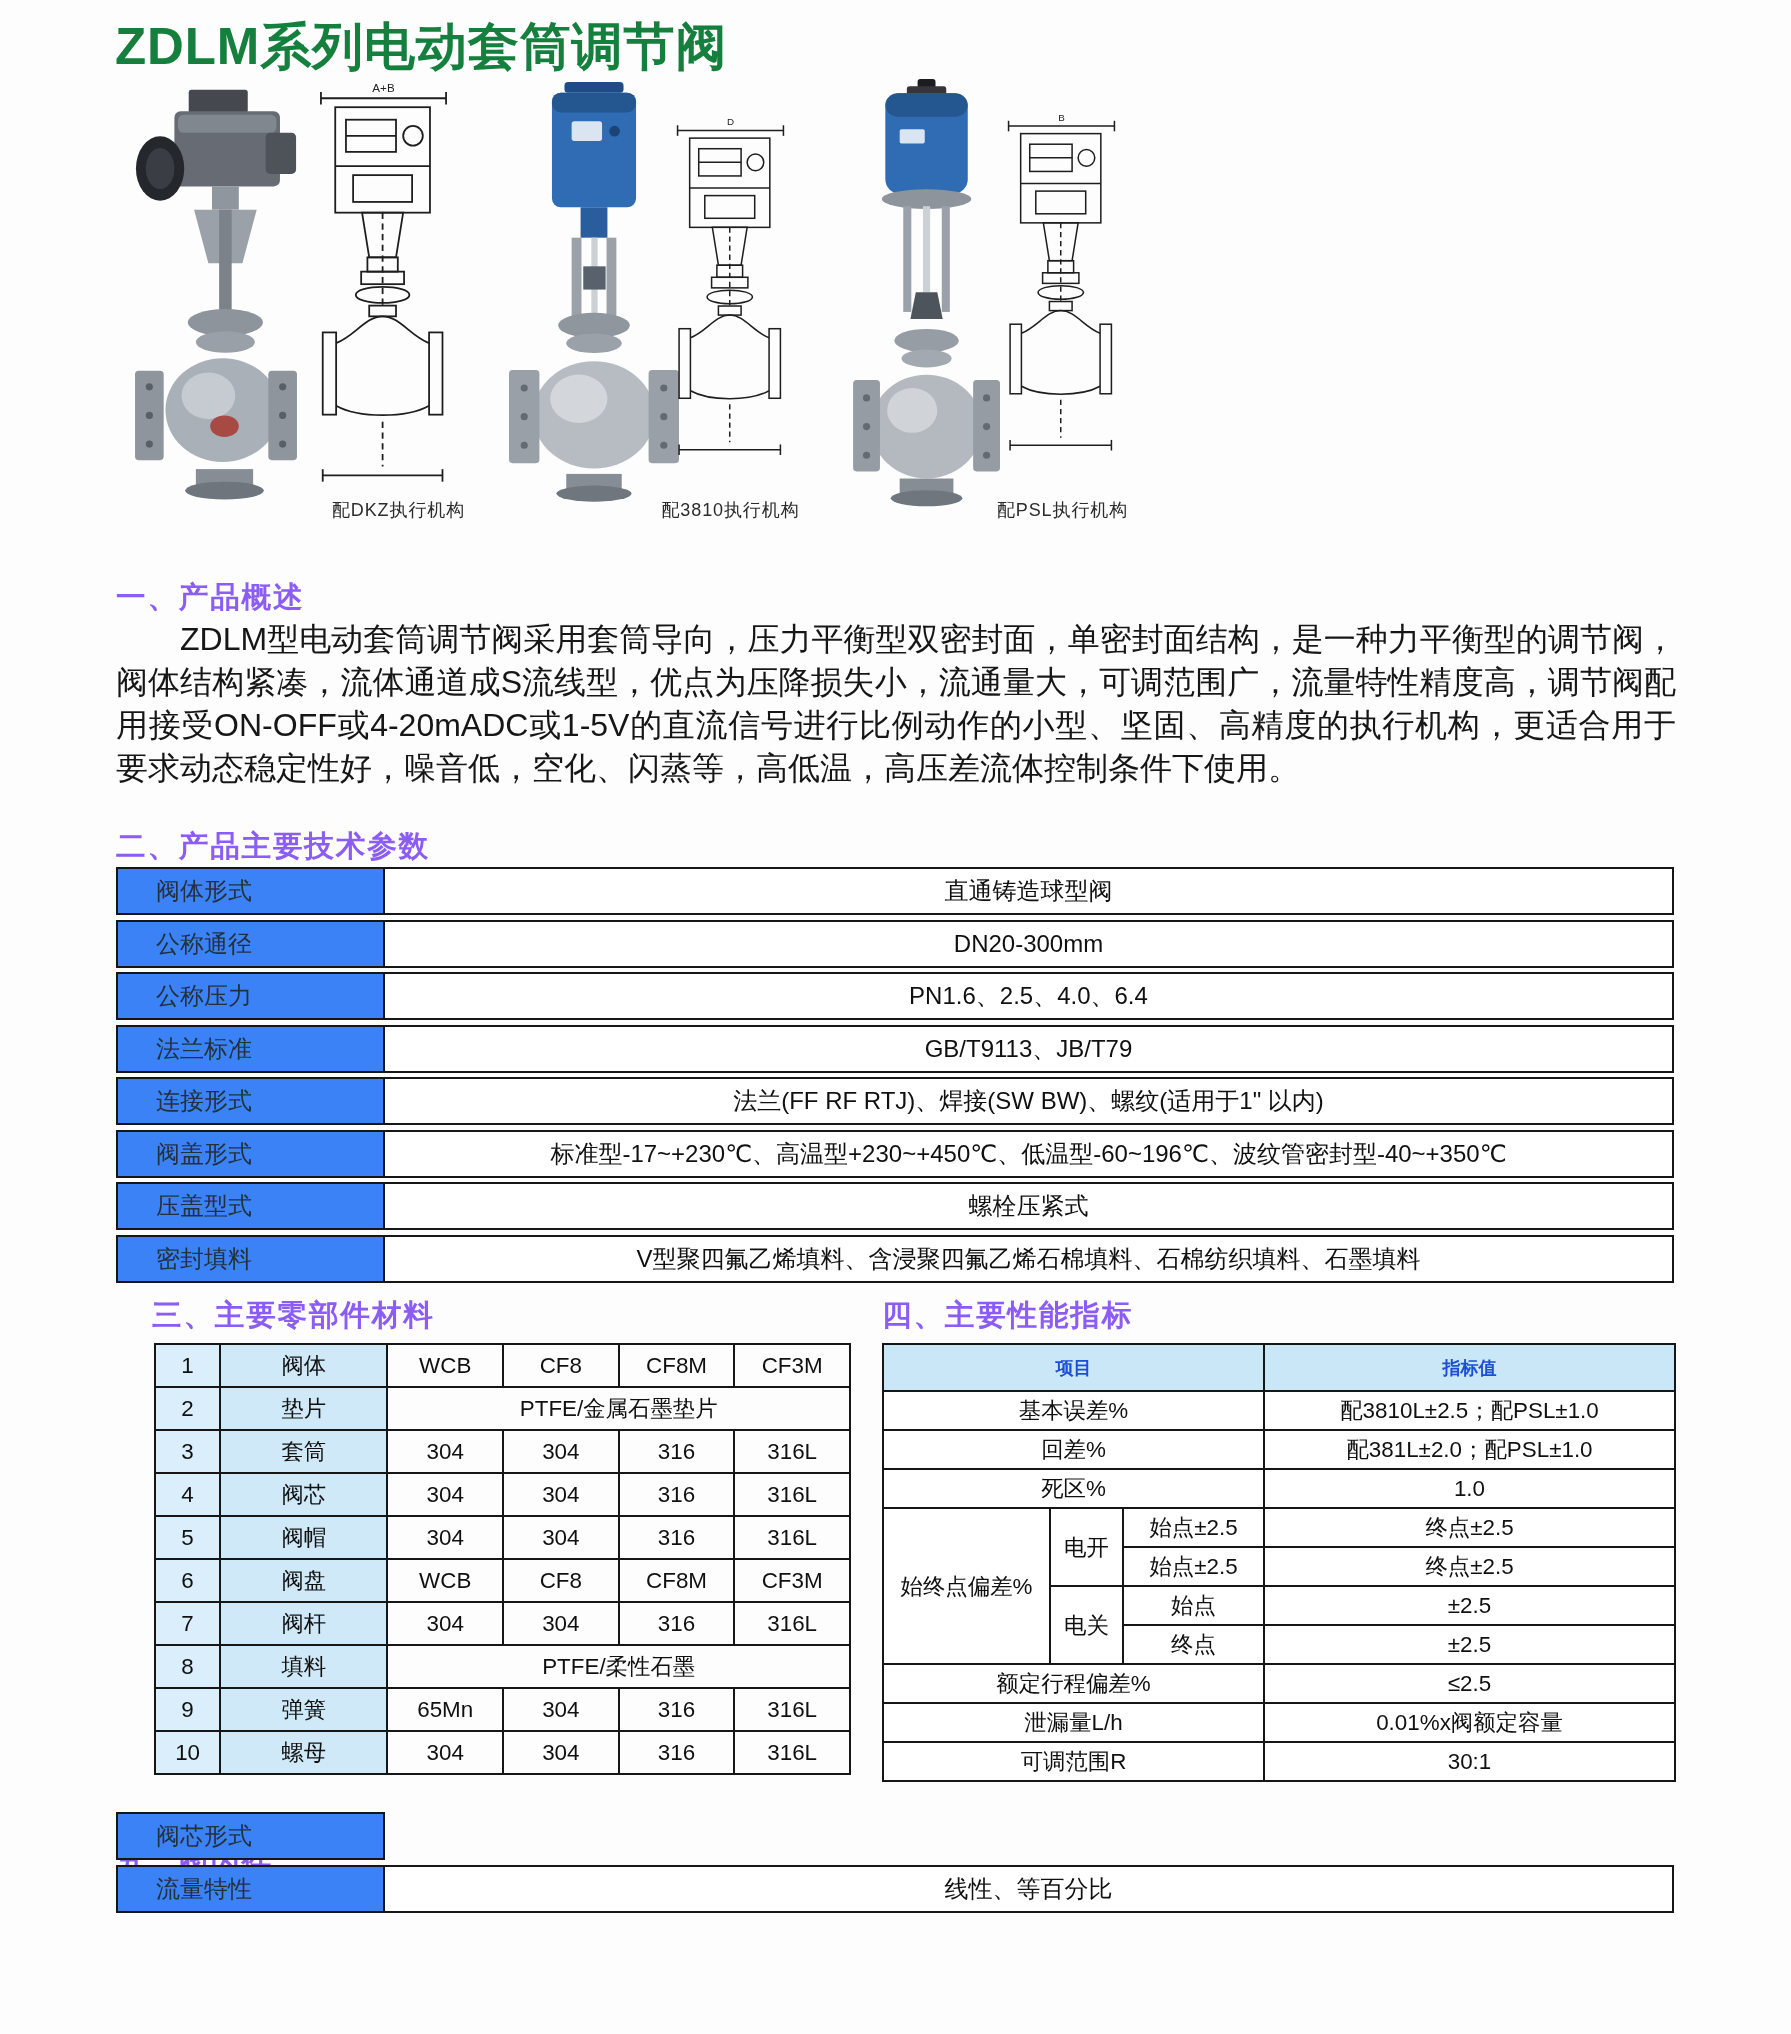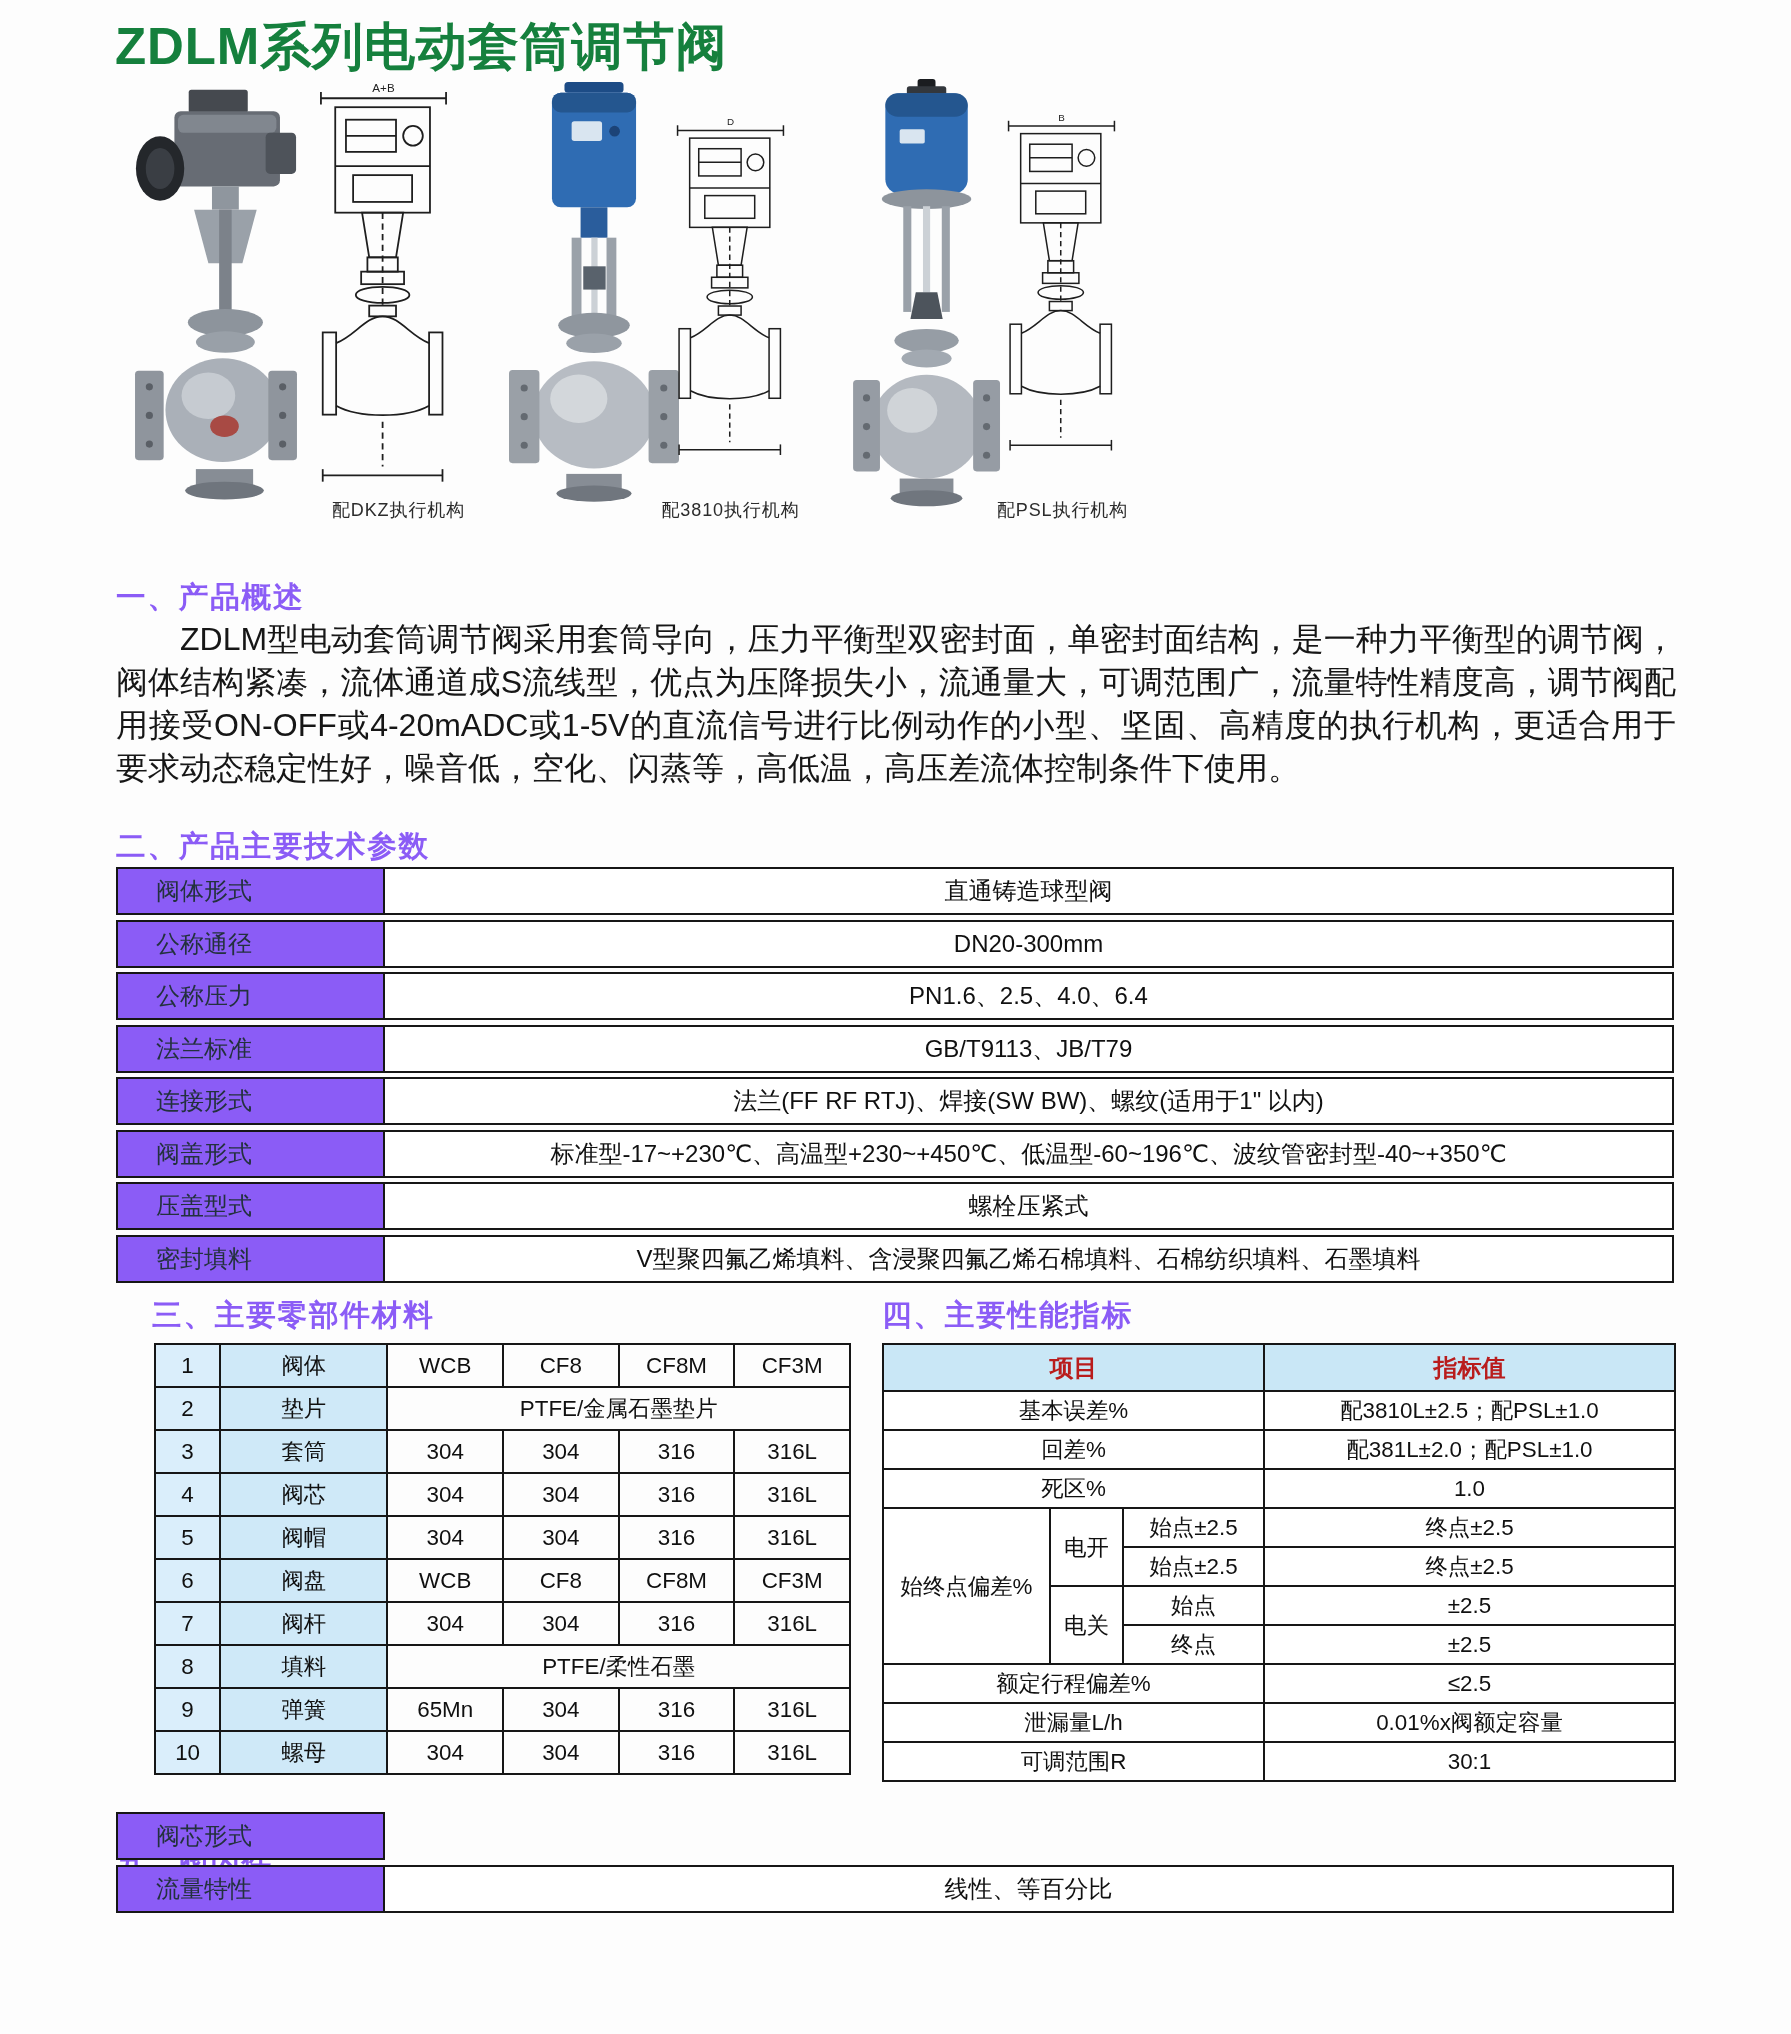--- a/index.html
+++ b/index.html
@@ -19,39 +19,39 @@
     left:116px;top:618px;width:1560px;font-size:32px;line-height:43px;
     text-align:justify;text-indent:2em;color:#161616;
   }
   .fig-caption{
     font-size:18px;color:#2c2c2c;text-align:center;letter-spacing:0.9px;
   }
   
   .boxrows{left:116px;width:1558px;}
   .boxrow{display:flex;margin-bottom:4.5px;}
   .boxrow .blabel{
-    width:269px;box-sizing:border-box;background:#8b5cf6;border:2.7px solid #161616;
+    width:269px;box-sizing:border-box;background:#3b82f6;border:2.7px solid #161616;
     font-size:24px;line-height:43px;height:48px;padding-left:38px;color:#23313d;
   }
   .boxrow .bvalue{
     flex:1;box-sizing:border-box;background:#fff;border:2.7px solid #161616;border-left:none;
     font-size:24px;line-height:43px;height:48px;text-align:center;color:#101010;white-space:nowrap;
   }
   
   table.grid{border-collapse:collapse;table-layout:fixed;}
   table.grid td,table.grid th{
     border:2.7px solid #161616;text-align:center;font-size:22.4px;color:#101010;
     padding:0 3.6px;overflow:hidden;white-space:nowrap;
   }
   #materials-table{width:697px;}
   #materials-table td{height:41px;}
   #materials-table td.m-num{background:#daeefb;width:56px;}
   #materials-table td.m-name{background:#cfe9f8;width:158px;}
   #performance-table{width:793px;}
-  #performance-table th{height:45px;background:#c9e7f6;font-size:24px;color:#b91c1c;font-weight:bold;}
+  #performance-table th{height:45px;background:#c9e7f6;font-size:18px;color:#1d4ed8;font-weight:bold;}
   #performance-table td{height:37px;background:#fff;}
   svg{display:block;}
 </style>
 </head>
 <body>
 
 <div class="abs page-title">ZDLM系列电动套筒调节阀</div>
 
 <div class="abs" style="left:133px;top:88px;width:166px;height:416px;">
   <svg viewBox="0 0 185 465" width="166" height="416">

